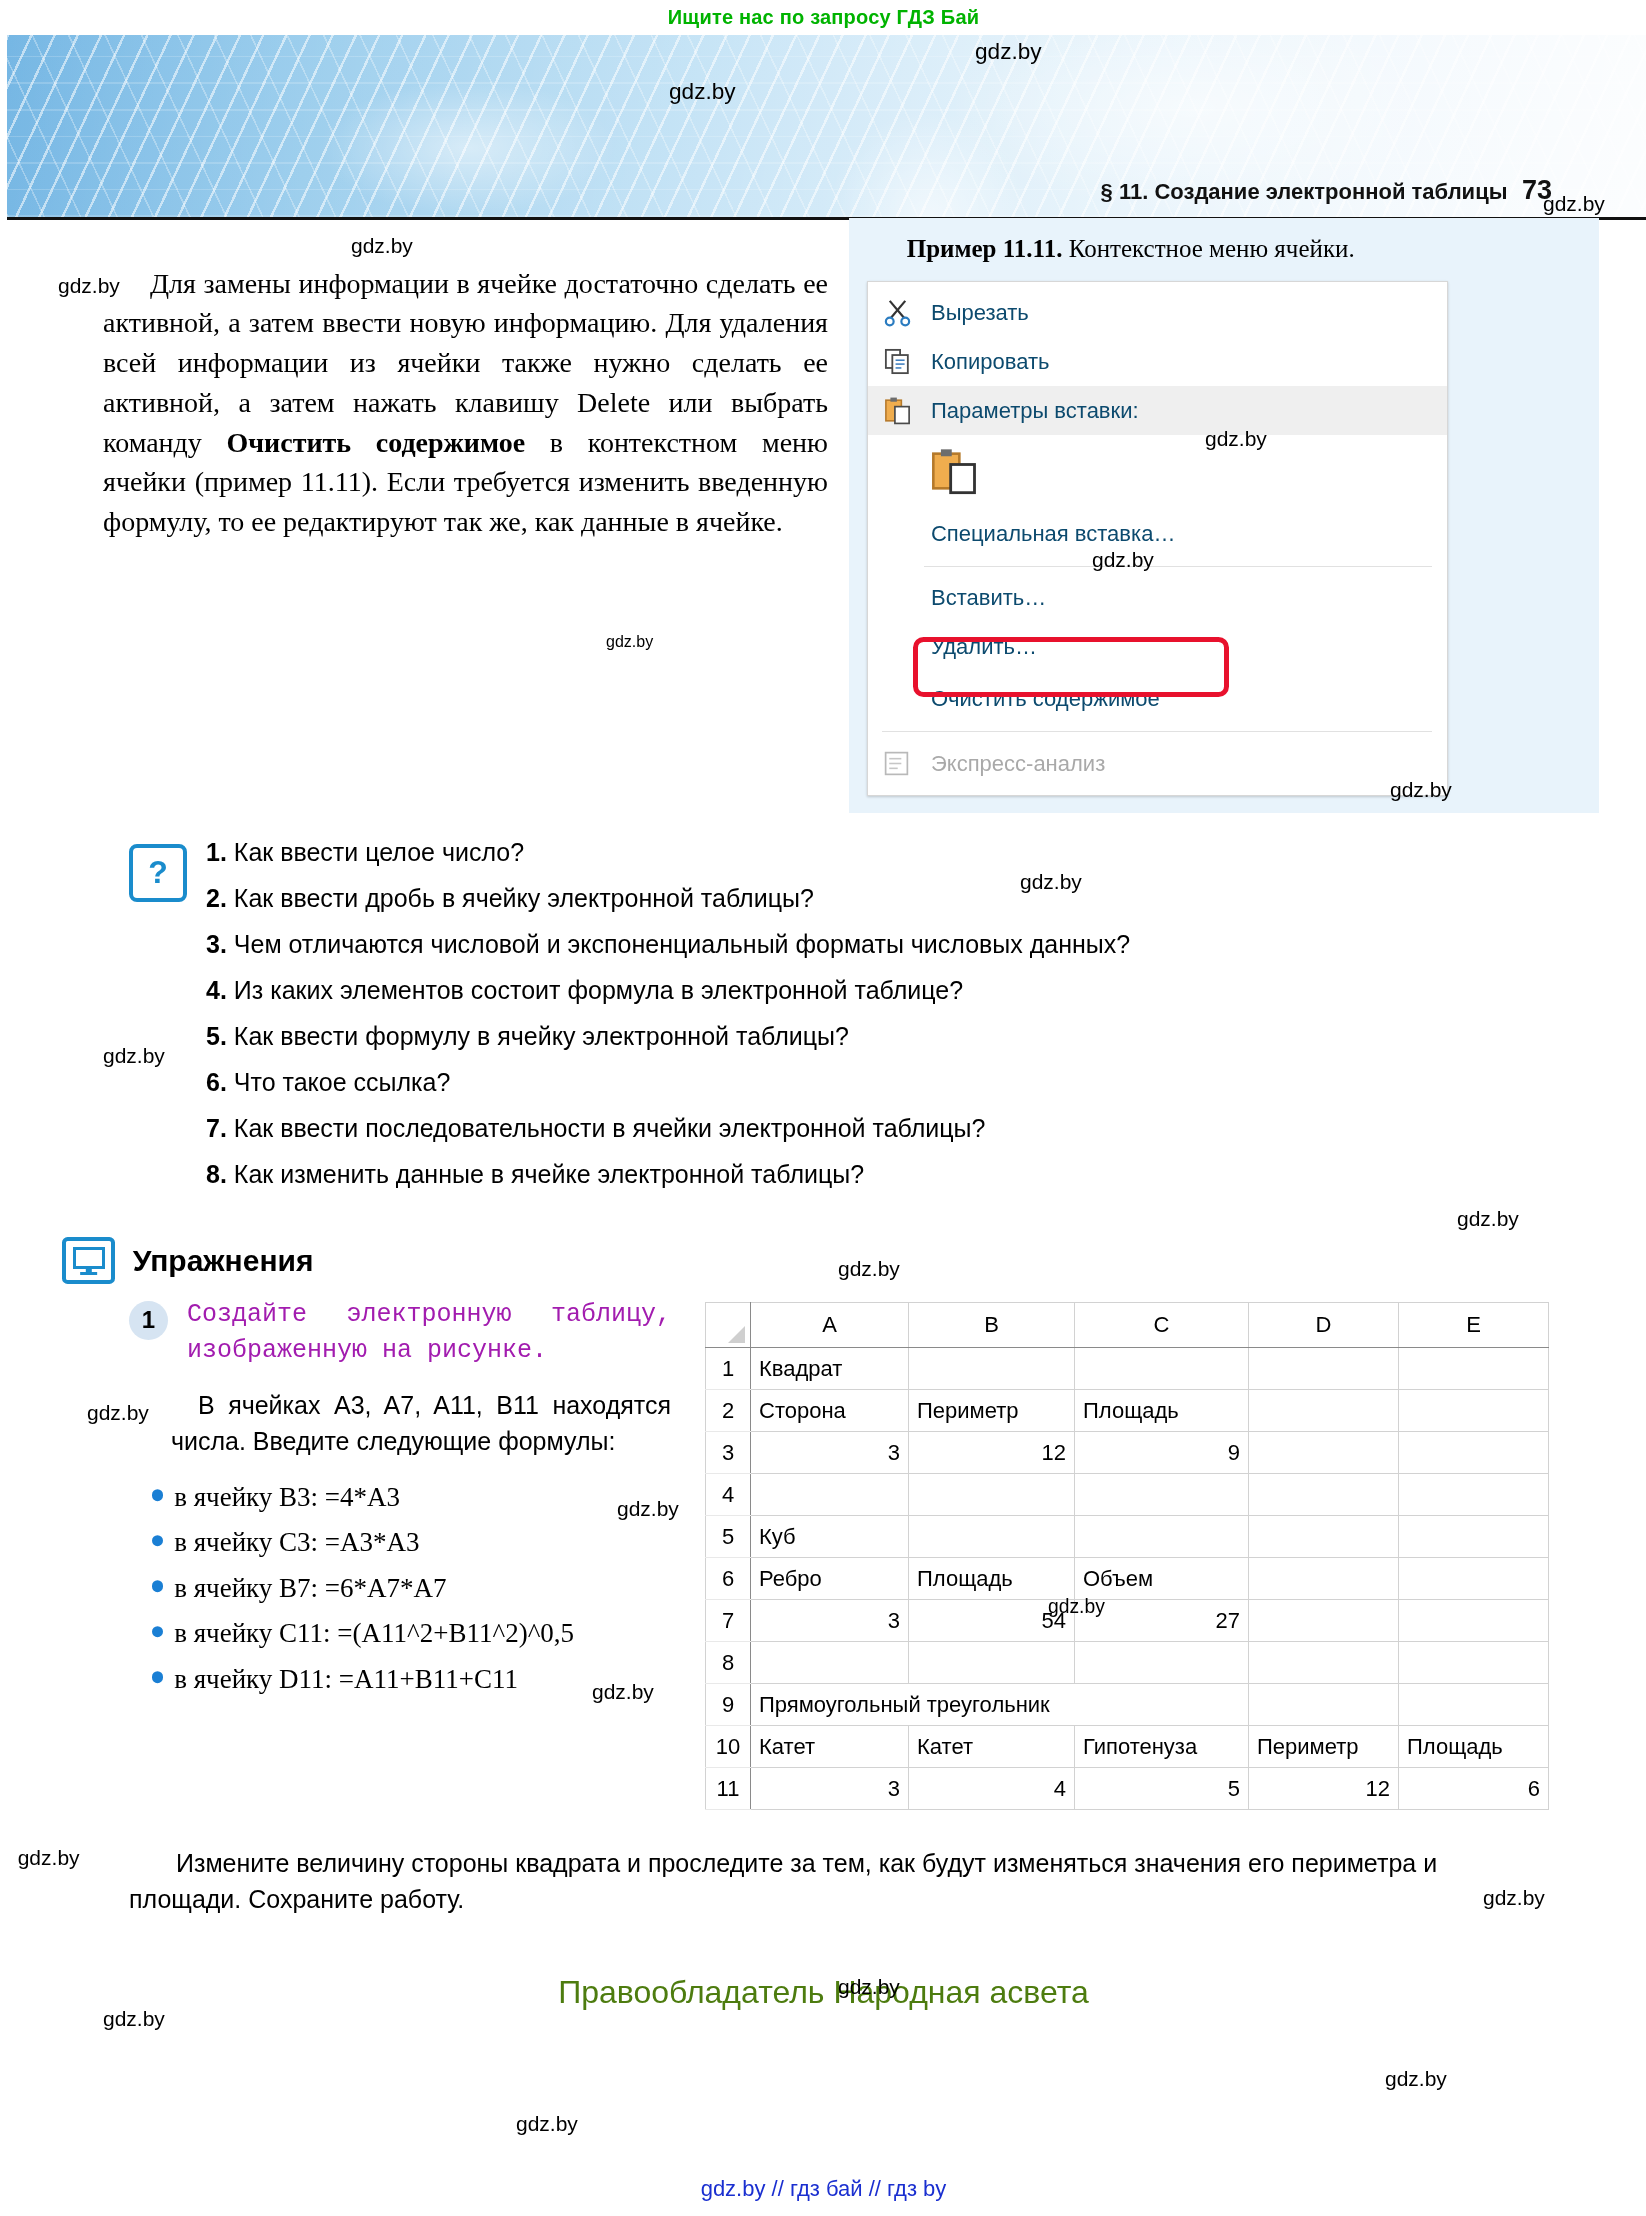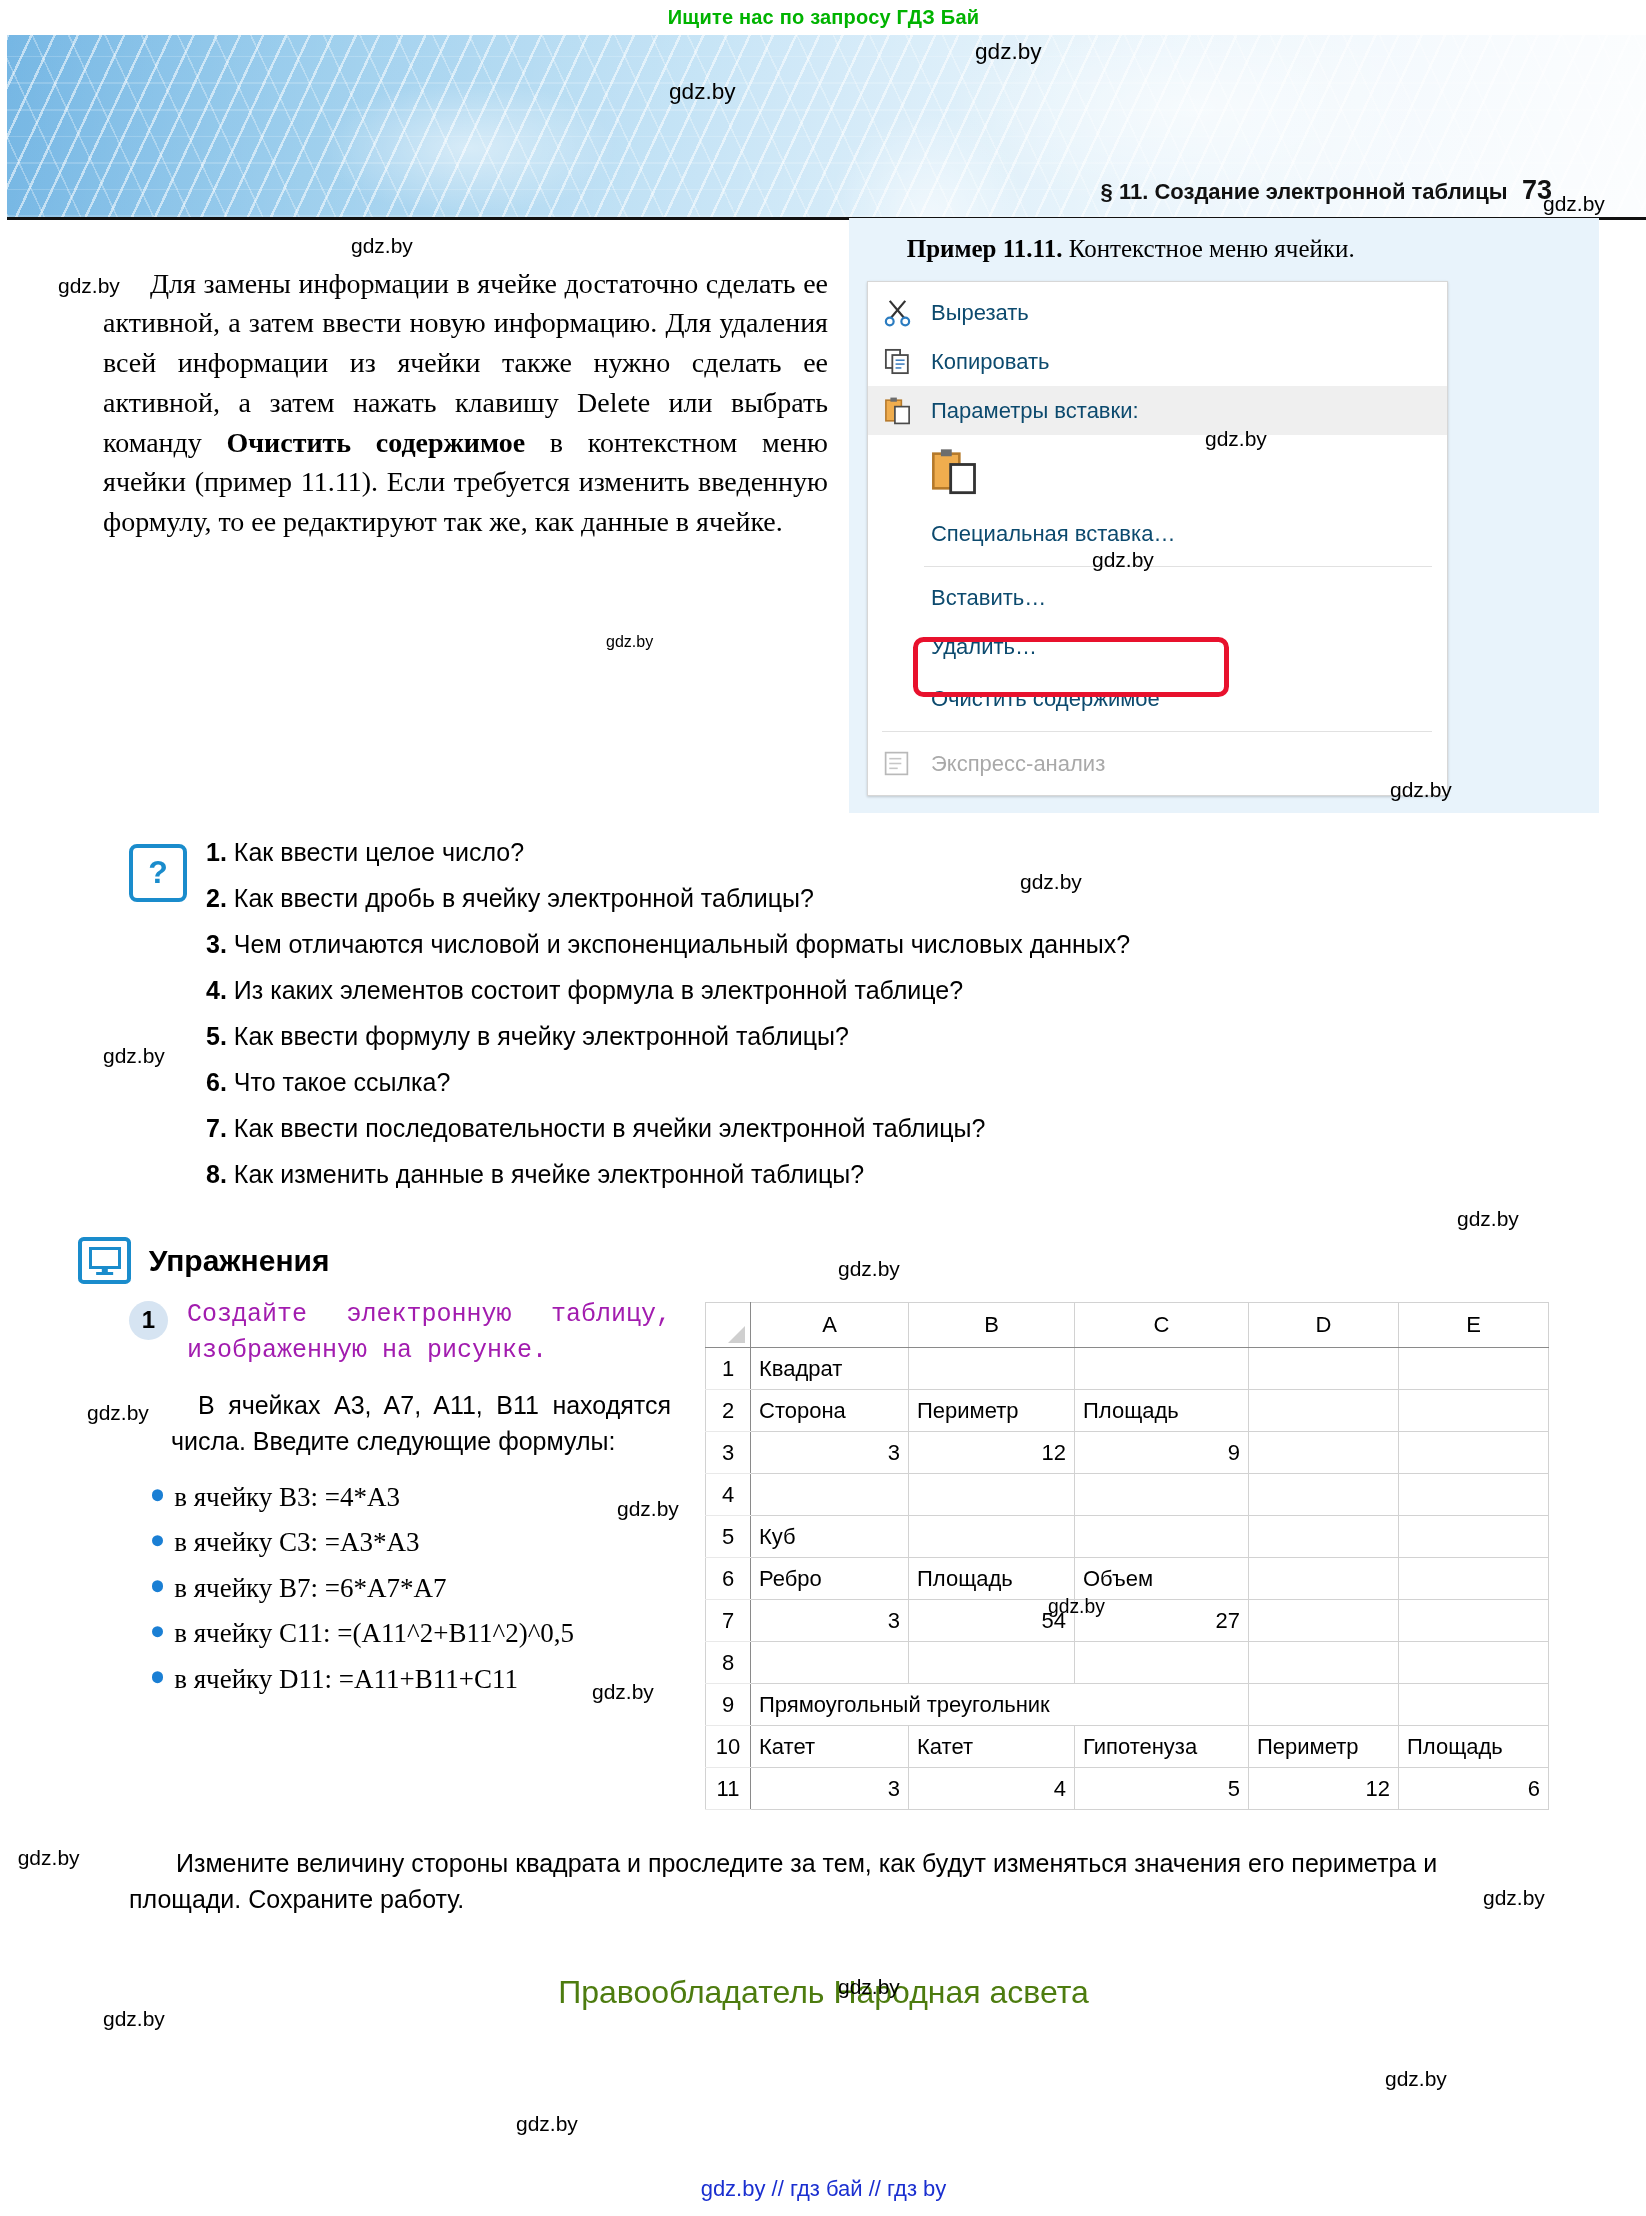--- a/index.html
+++ b/index.html
@@ -176,21 +176,21 @@
     font-family:"Liberation Sans", sans-serif;
     font-size:25px; line-height:1.0; color:#000;
     margin-bottom:21px;
     white-space:nowrap;
   }
   .q-item .q-num{ font-weight:700; }
 
   
   .ex-head{
     display:flex; align-items:center; gap:17.7px;
-    margin-top:50px; margin-left:78px;
+    margin-top:50px; margin-left:62px;
   }
   .monitor-icon{
     width:53px; height:47px;
     border:4px solid #1a8ccc; border-radius:5.6px;
     position:relative; box-sizing:border-box;
     display:flex; align-items:center; justify-content:center;
   }
   .monitor-icon .screen{
     width:32px; height:22.6px; border:3.2px solid #1a8ccc;
     box-sizing:border-box; margin-bottom:5.6px;

